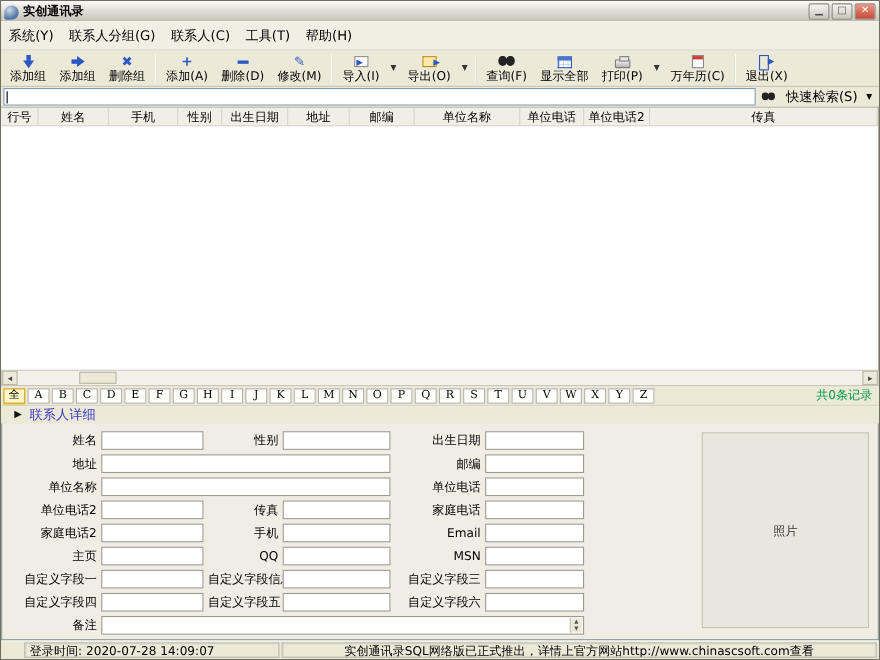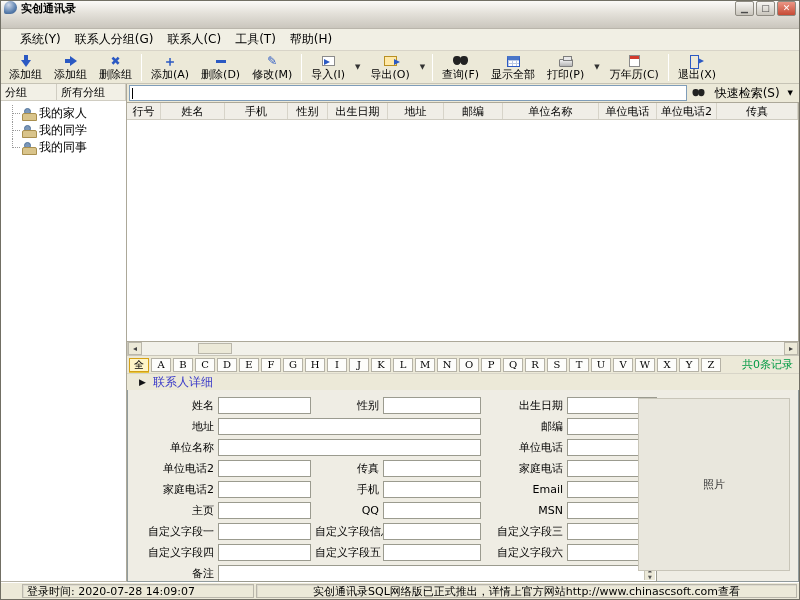--- a/index.html
+++ b/index.html
@@ -2,29 +2,29 @@
 <html><head>
 <meta charset="utf-8">
 <style>
   * { margin:0; padding:0; box-sizing:border-box; }
   html,body { width:800px; height:600px; }
   body { font-family:"DejaVu Sans","Liberation Sans",sans-serif; font-size:12px; color:#000; background:#ece9d8; }
 
   .window { width:800px; height:600px; border:1px solid #716f64; background:#ece9d8; display:flex; flex-direction:column; overflow:hidden; }
 
   
-  .titlebar { height:28px; background:linear-gradient(180deg,#fbfaf8 0%,#e4e1da 45%,#cac6bd 100%); display:flex; align-items:flex-start; padding:0 3px; border-bottom:1px solid #b9b5ab; flex:0 0 auto; }
+  .titlebar { height:18px; background:linear-gradient(180deg,#fbfaf8 0%,#e4e1da 45%,#cac6bd 100%); display:flex; align-items:flex-end; padding:0 3px; border-bottom:1px solid #b9b5ab; flex:0 0 auto; }
   .app-icon { width:13px; height:13px; border-radius:50% 50% 50% 2px; background:radial-gradient(circle at 35% 30%,#cfd9ea,#5a7fae 60%,#2d4f7e); margin-right:4px; flex:0 0 auto; }
   .title-text { font-weight:bold; font-size:11px; flex:1 1 auto; }
   .winbtns { display:flex; gap:2px; }
   .winbtn { width:19px; height:15px; border:1px solid #8e8b82; border-radius:2px; background:linear-gradient(180deg,#f7f6f3,#c9c5bc); font-size:9px; line-height:13px; text-align:center; color:#4a4a4a; }
   .winbtn.close { background:linear-gradient(180deg,#eb9685,#c64a35); color:#fff; font-weight:bold; }
 
   
-  .menubar { height:22px; display:flex; align-items:center; padding-left:12px; background:#f1efe4; border-bottom:1px solid #d8d4c8; flex:0 0 auto; }
+  .menubar { height:27px; display:flex; align-items:center; padding-left:0; background:#f1efe4; border-bottom:1px solid #d8d4c8; flex:0 0 auto; }
   .menu-item { padding:1px 7px; }
 
   
   .toolbar { height:33px; display:flex; align-items:center; background:#ece9d8; border-bottom:1px solid #c6c3b5; padding-left:2px; flex:0 0 auto; }
   .tbtn { display:flex; flex-direction:column; align-items:center; justify-content:center; padding:1px 6px 0; height:31px; gap:0; }
   .tbtn .ticon { height:14px; display:flex; align-items:center; justify-content:center; }
   .tbtn .tlabel { font-size:11px; line-height:13px; white-space:nowrap; }
   .tsep { width:1px; height:27px; background:#b6b3a5; border-right:1px solid #fff; margin:0 3px; }
   .tdrop { font-size:7px; color:#333; padding:0 4px; align-self:center; }
   .arr-down { position:relative; width:10px; height:12px; }
@@ -229,43 +229,20 @@
     <div class="tbtn">
       <span class="ticon">
           <span class="ic-exit"></span>
         </span>
       <span class="tlabel">退出(X)</span>
     </div>
   </div>
 
   <div class="bodyrow">
 
-    <div class="sidebar">
-      <div class="side-head">
-        <span class="side-head-cell c1">分组</span>
-        <span class="side-head-cell c2">所有分组</span>
-      </div>
-      <div class="tree">
-        <div class="tree-item">
-          <span class="tw"></span>
-          <span class="ppl"></span>
-          <span class="tree-label">我的家人</span>
-        </div>
-        <div class="tree-item">
-          <span class="tw"></span>
-          <span class="ppl"></span>
-          <span class="tree-label">我的同学</span>
-        </div>
-        <div class="tree-item">
-          <span class="tw"></span>
-          <span class="ppl"></span>
-          <span class="tree-label">我的同事</span>
-        </div>
-      </div>
-    </div>
 
     <div class="main">
 
       <div class="qsrow">
         <div class="qsinput">
             <span class="caret"></span>
           </div>
         <span class="qslabel">
           <span class="binoc"></span>
           <span>快速检索(S)</span>

